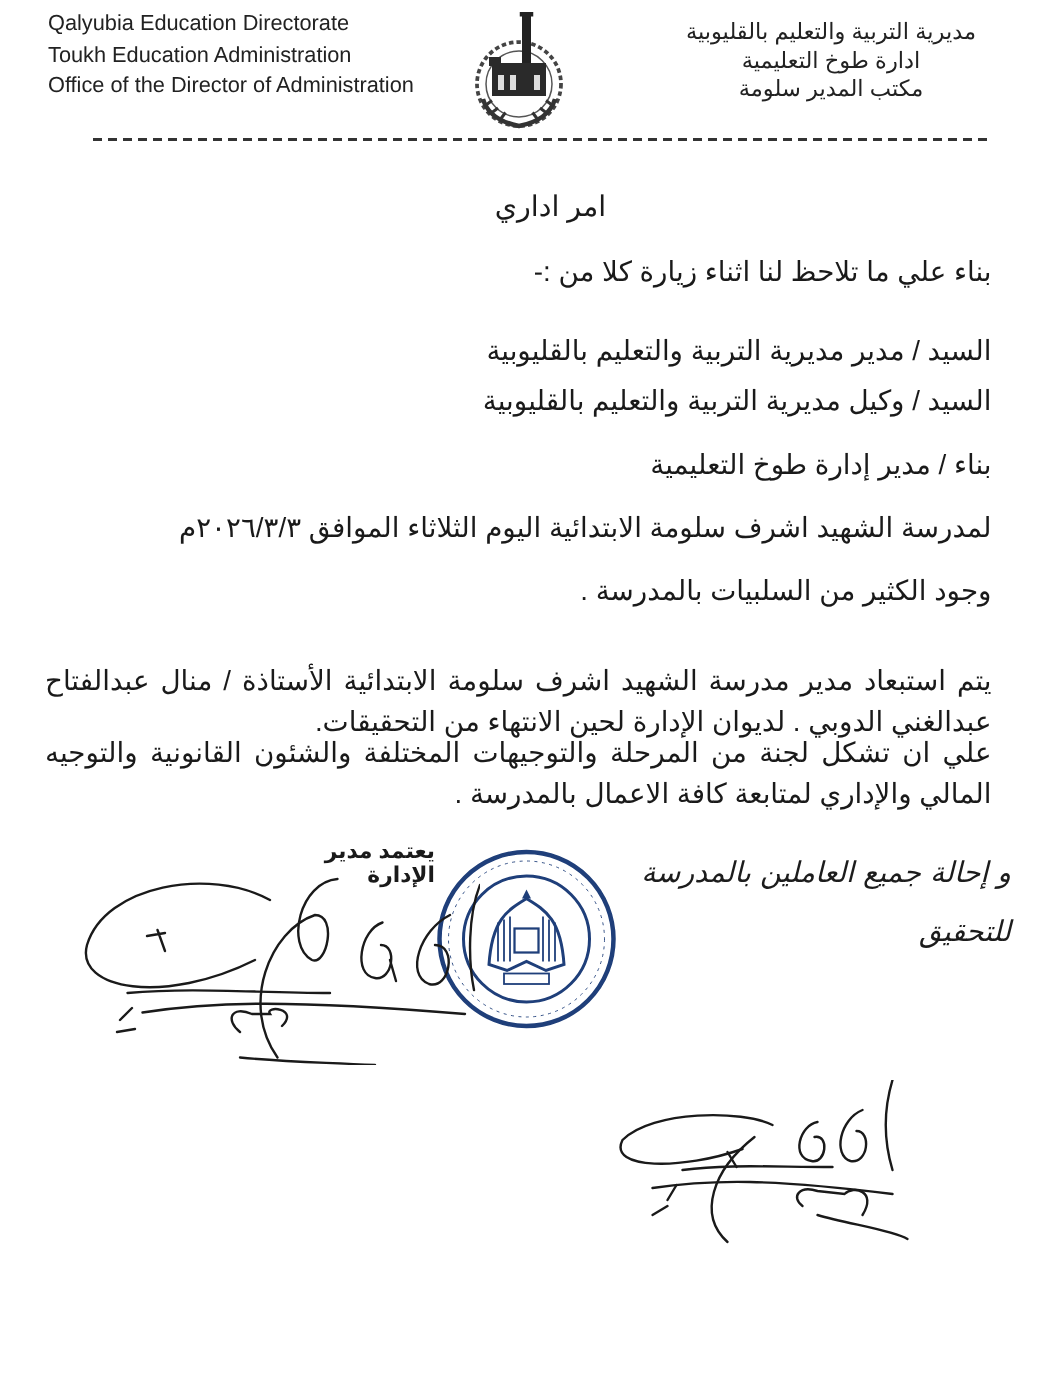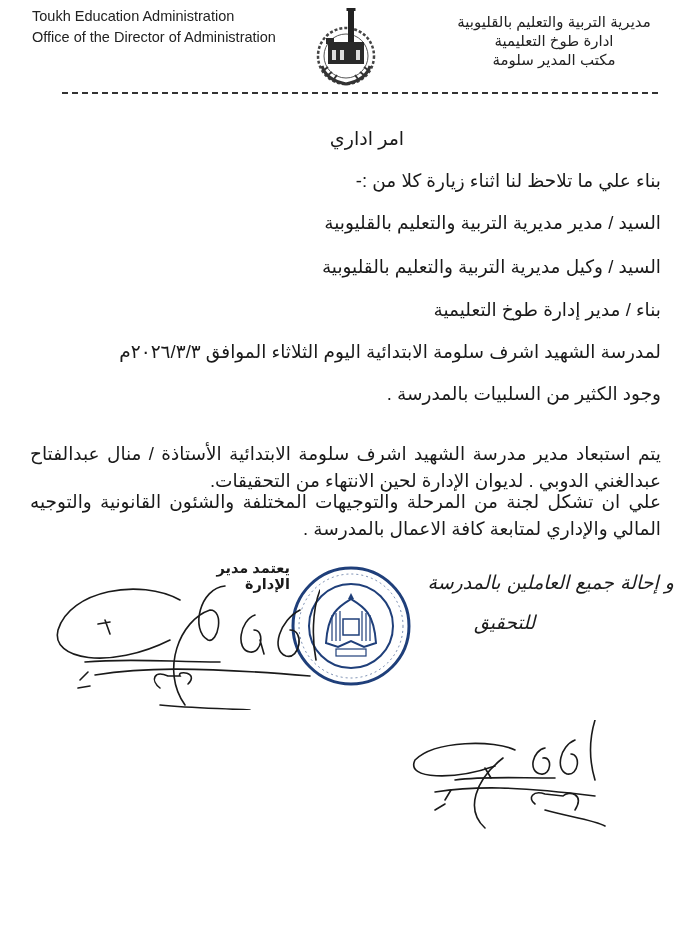--- a/index.html
+++ b/index.html
@@ -13,27 +13,28 @@
   .divider{position:absolute;left:62px;right:36px;top:92px;border-top:2px dashed #333;}
   .title{position:absolute;left:0;width:694px;top:127px;text-align:center;direction:rtl;
          font-size:19px;padding-left:40px;box-sizing:border-box;}
   .line{position:absolute;right:33px;direction:rtl;text-align:right;font-size:18.5px;white-space:nowrap;}
   .para{position:absolute;right:33px;left:30px;direction:rtl;text-align:justify;font-size:18.5px;line-height:27px;}
   .stamp{position:absolute;left:288px;top:563px;width:126px;height:126px;}
   .sig-title{position:absolute;left:170px;top:560px;width:120px;text-align:right;direction:rtl;
              font-size:14.5px;font-weight:bold;}
   .hw-note{position:absolute;right:20px;top:562px;direction:rtl;text-align:right;font-size:19px;
            font-family:"DejaVu Serif",serif;font-style:italic;color:#1c1c1c;line-height:40px;width:260px;}
-  .hw-note .l2{display:block;text-align:left;padding-left:60px;}
+  .hw-note .l2{display:block;text-align:right;padding-left:60px;font-family:Liberation Mono, monospace;}
   svg.sig{position:absolute;}
 </style>
 </head>
 <body>
 
 <div class="en-header">
+  <div>Qalyubia Education Directorate</div>
   <div>Toukh Education Administration</div>
   <div>Office of the Director of Administration</div>
 </div>
 
 <svg class="logo" viewBox="0 0 68 86">
   <circle cx="34" cy="52" r="28" fill="none" stroke="#444" stroke-width="2.5" stroke-dasharray="3 2"></circle>
   <circle cx="34" cy="52" r="22" fill="none" stroke="#555" stroke-width="1"></circle>
   <rect x="36" y="4" width="6" height="52" fill="#222"></rect>
   <rect x="34.5" y="4" width="9" height="3" fill="#222"></rect>
   <rect x="16" y="38" width="36" height="22" fill="#2a2a2a"></rect>
@@ -49,21 +50,21 @@
   <div>مديرية التربية والتعليم بالقليوبية</div>
   <div>ادارة طوخ التعليمية</div>
   <div>مكتب المدير سلومة</div>
 </div>
 
 <div class="divider"></div>
 
 <div class="title">امر اداري</div>
 
 <div class="line" style="top:170px;text-align:right;">بناء علي ما تلاحظ لنا اثناء زيارة كلا من :-</div>
-<div class="line" style="top:212px;">السيد / مدير مديرية التربية والتعليم بالقليوبية</div>
+<div class="line" style="top:223px;">السيد / مدير مديرية التربية والتعليم بالقليوبية</div>
 <div class="line" style="top:256px;">السيد  / وكيل مديرية التربية والتعليم بالقليوبية</div>
 <div class="line" style="top:299px;">بناء /  مدير إدارة طوخ التعليمية</div>
 <div class="line" style="top:341px;">لمدرسة الشهيد اشرف سلومة الابتدائية  اليوم الثلاثاء الموافق ٢٠٢٦/٣/٣م</div>
 <div class="line" style="top:383px;">وجود الكثير من السلبيات  بالمدرسة .</div>
 
 <div class="para" style="top:440px;">يتم  استبعاد  مدير مدرسة الشهيد اشرف سلومة الابتدائية  الأستاذة / منال عبدالفتاح عبدالغني الدوبي . لديوان الإدارة لحين الانتهاء من التحقيقات.</div>
 <div class="para" style="top:488px;">علي ان تشكل لجنة من المرحلة والتوجيهات المختلفة والشئون القانونية والتوجيه المالي والإداري لمتابعة كافة الاعمال بالمدرسة .</div>
 
 <div class="sig-title">يعتمد مدير الإدارة</div>
 

